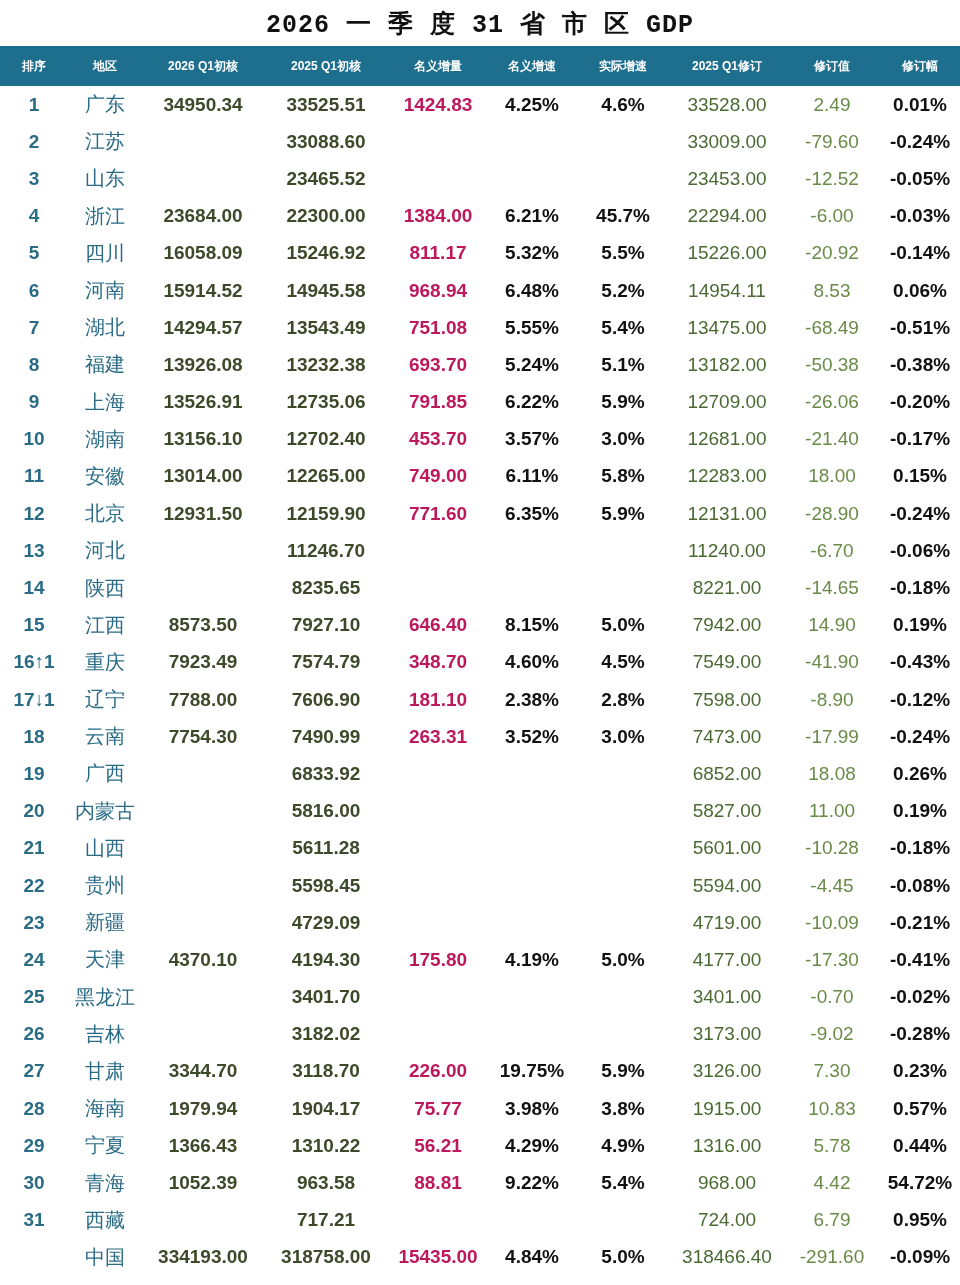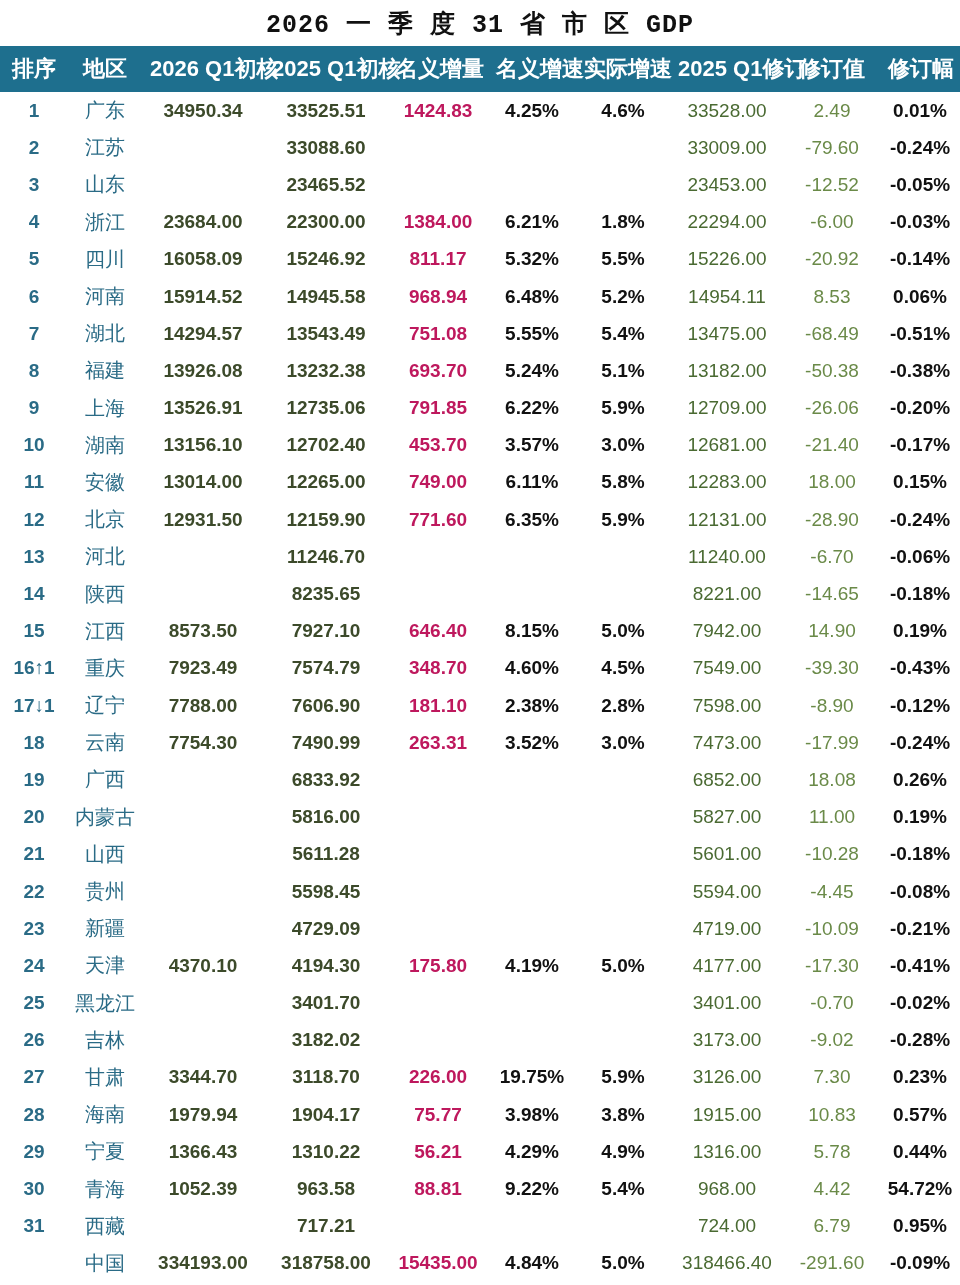--- a/index.html
+++ b/index.html
@@ -4,21 +4,21 @@
   <style>
     html, body { margin: 0; padding: 0; background: #ffffff; }
     body { width: 960px; height: 1285px; overflow: hidden; font-family: "Liberation Sans", "DejaVu Sans", sans-serif; }
     .title {
       height: 46px; line-height: 52px; text-align: center;
       font-size: 25px; font-weight: bold; color: #111; letter-spacing: 1px; font-family: Liberation Mono, monospace;
     }
     table { border-collapse: collapse; width: 960px; table-layout: fixed; }
     thead tr { background: #1e6f8e; height: 40px; }
     th {
-      color: #ffffff; font-size: 22px; font-weight: bold; text-align: center;
+      color: #ffffff; font-size: 12px; font-weight: bold; text-align: center;
       padding: 8px; white-space: nowrap;
     }
     tbody tr { height: 37.2px; }
     td {
       text-align: center; font-size: 19px; font-weight: bold; padding: 0; white-space: nowrap;
     }
     .c-rank { color: #2a6b86; }
     .c-region { color: #2a6b86; font-weight: normal; font-size: 20px; }
     .c-dark { color: #3c4a2a; }
     .c-green { color: #be185d; }
@@ -105,21 +105,21 @@
         <td class="c-revval">-12.52</td>
         <td class="c-black">-0.05%</td>
       </tr>
       <tr>
         <td class="c-rank">4</td>
         <td class="c-region">浙江</td>
         <td class="c-dark">23684.00</td>
         <td class="c-dark">22300.00</td>
         <td class="c-green">1384.00</td>
         <td class="c-black">6.21%</td>
-        <td class="c-black">1.8%</td>
+        <td class="c-black">45.7%</td>
         <td class="c-rev">22294.00</td>
         <td class="c-revval">-6.00</td>
         <td class="c-black">-0.03%</td>
       </tr>
       <tr>
         <td class="c-rank">5</td>
         <td class="c-region">四川</td>
         <td class="c-dark">16058.09</td>
         <td class="c-dark">15246.92</td>
         <td class="c-green">811.17</td>
@@ -251,21 +251,21 @@
       </tr>
       <tr>
         <td class="c-rank">16↑1</td>
         <td class="c-region">重庆</td>
         <td class="c-dark">7923.49</td>
         <td class="c-dark">7574.79</td>
         <td class="c-green">348.70</td>
         <td class="c-black">4.60%</td>
         <td class="c-black">4.5%</td>
         <td class="c-rev">7549.00</td>
-        <td class="c-revval">-39.30</td>
+        <td class="c-revval">-41.90</td>
         <td class="c-black">-0.43%</td>
       </tr>
       <tr>
         <td class="c-rank">17↓1</td>
         <td class="c-region">辽宁</td>
         <td class="c-dark">7788.00</td>
         <td class="c-dark">7606.90</td>
         <td class="c-green">181.10</td>
         <td class="c-black">2.38%</td>
         <td class="c-black">2.8%</td>

